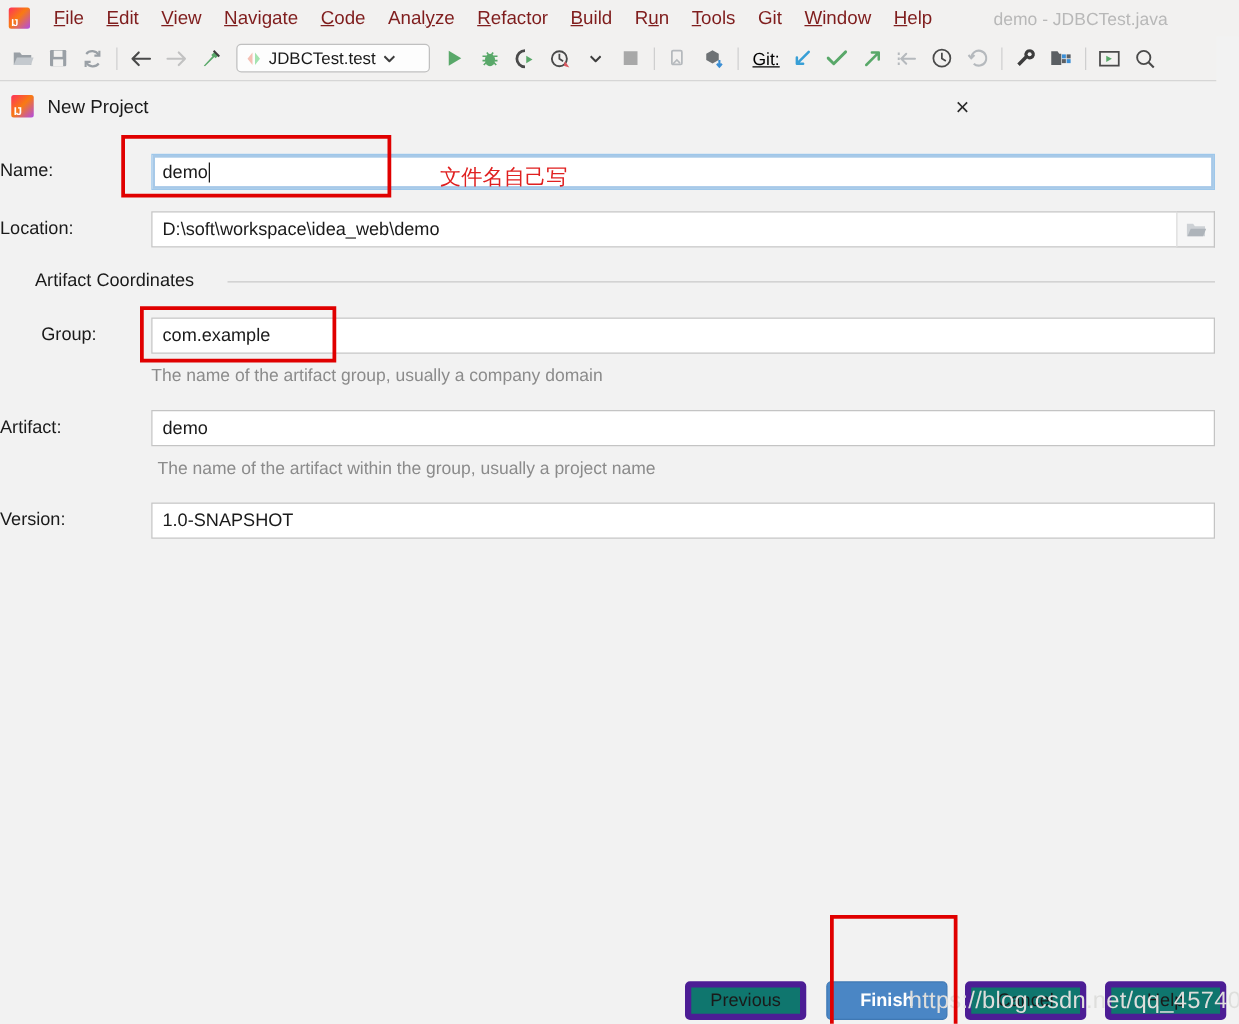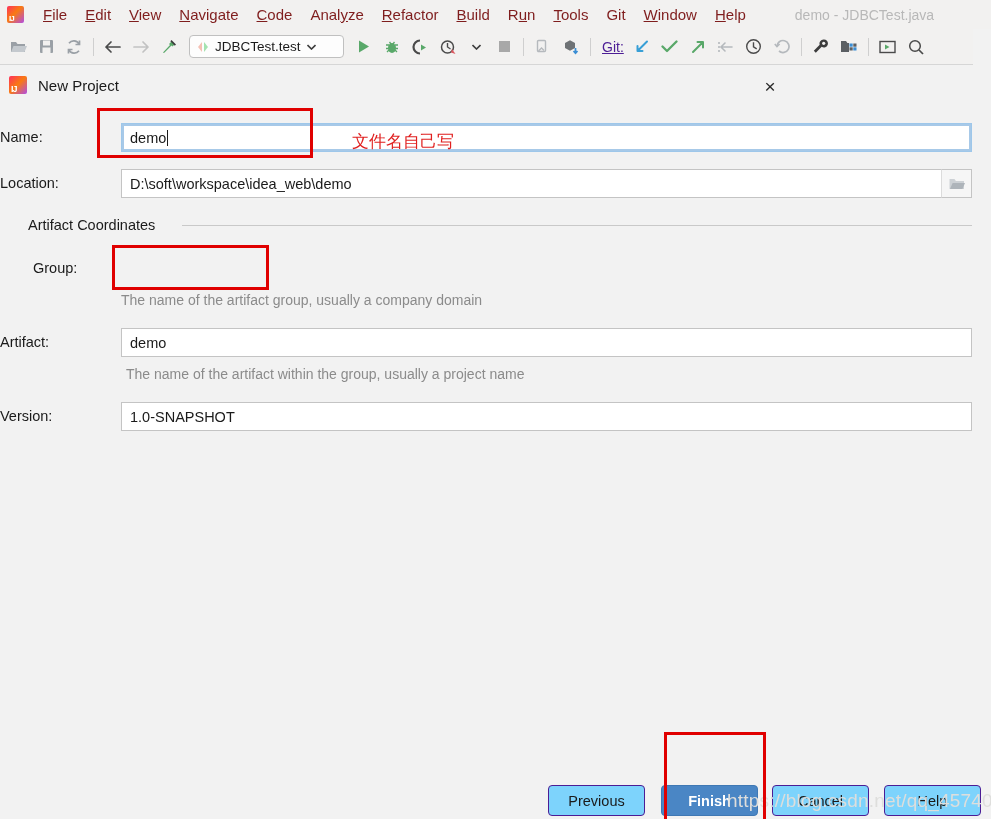--- a/index.html
+++ b/index.html
@@ -48,21 +48,21 @@
   }
   .tb { width: 28px; height: 28px; display: flex; align-items: center; justify-content: center; flex: 0 0 auto; }
   .tb svg { display: block; }
   .tb-sep { width: 1px; height: 18px; background: #cfcfcf; margin: 0 5px; flex: 0 0 auto; }
   .runcfg {
     height: 23px; min-width: 155px; border: 1px solid #c0c0c0; border-radius: 4px;
     background: #fdfdfd; display: flex; align-items: center; gap: 6px;
     padding: 0 7px; margin: 0 6px; flex: 0 0 auto;
   }
   .runcfg .lbl { font-size: 13.5px; color: #1a1a1a; white-space: nowrap; }
-  .git-label { font-size: 14px; color: #4c1d95; margin: 0 4px 0 6px; flex: 0 0 auto; text-decoration: underline; }
+  .git-label { font-size: 14px; color: #000000; margin: 0 4px 0 6px; flex: 0 0 auto; text-decoration: underline; }
 
   
   .dialog {
     position: absolute; left: 0; top: 66px; width: 792px; height: 753px;
     background: #f2f2f2;
   }
   .dlg-header {
     position: absolute; left: 0; top: 0; width: 991px; height: 38px;
     display: flex; align-items: center;
   }
@@ -121,22 +121,22 @@
   }
   .annot-text {
     position: absolute; font-size: 17px; color: #e02020; white-space: nowrap;
     font-family: Liberation Mono, monospace;
   }
 
   
   .btn {
     position: absolute; height: 31px; border-radius: 4px;
     display: flex; align-items: center; justify-content: center;
-    font-size: 14.5px; color: #1a1a1a; background: #7dd3fc;
-    border: 1px solid #4c1d95; cursor: pointer; white-space: nowrap;
+    font-size: 14.5px; color: #1a1a1a; background: #0f766e;
+    border: 5px solid #4c1d95; cursor: pointer; white-space: nowrap;
   }
   .btn.primary {
     background: #4a86c5; border: 1px solid #3f78b4; color: #ffffff; font-weight: bold;
   }
 
   .watermark {
     position: absolute; font-size: 19px; color: #dededc; white-space: nowrap;
     pointer-events: none; letter-spacing: 0.2px;
     font-family: "Liberation Sans", sans-serif;
   }
@@ -348,20 +348,23 @@
       <svg width="16" height="13" viewBox="0 0 16 13">
           <path d="M0.5 2h5l1.4 2H15v8H0.5z" fill="#cdd1d5"></path>
           <path d="M1 12l2.6-6H16l-2.6 6z" fill="#aeb4ba"></path>
         </svg>
     </div>
 
     <div class="grp-title" style="left:28px; top:151px;">Artifact Coordinates</div>
     <div class="grp-line" style="left:182px; top:159px; width:790px;"></div>
 
     <div class="flabel" style="left:0px; top:194px; width:96px;padding-left:33px;">Group:</div>
+    <div class="finput" style="left:121px; top:188px; width:851px;">
+      <span>com.example</span>
+    </div>
     <div class="hint" style="left:121px; top:226px;">The name of the artifact group, usually a company domain</div>
 
     <div class="flabel" style="left:0px; top:268px; width:110px;">Artifact:</div>
     <div class="finput" style="left:121px; top:262px; width:851px;">
       <span>demo</span>
     </div>
     <div class="hint" style="left:126px; top:300px;">The name of the artifact within the group, usually a project name</div>
 
     <div class="flabel" style="left:0px; top:342px; width:110px;">Version:</div>
     <div class="finput" style="left:121px; top:336px; width:851px;">

